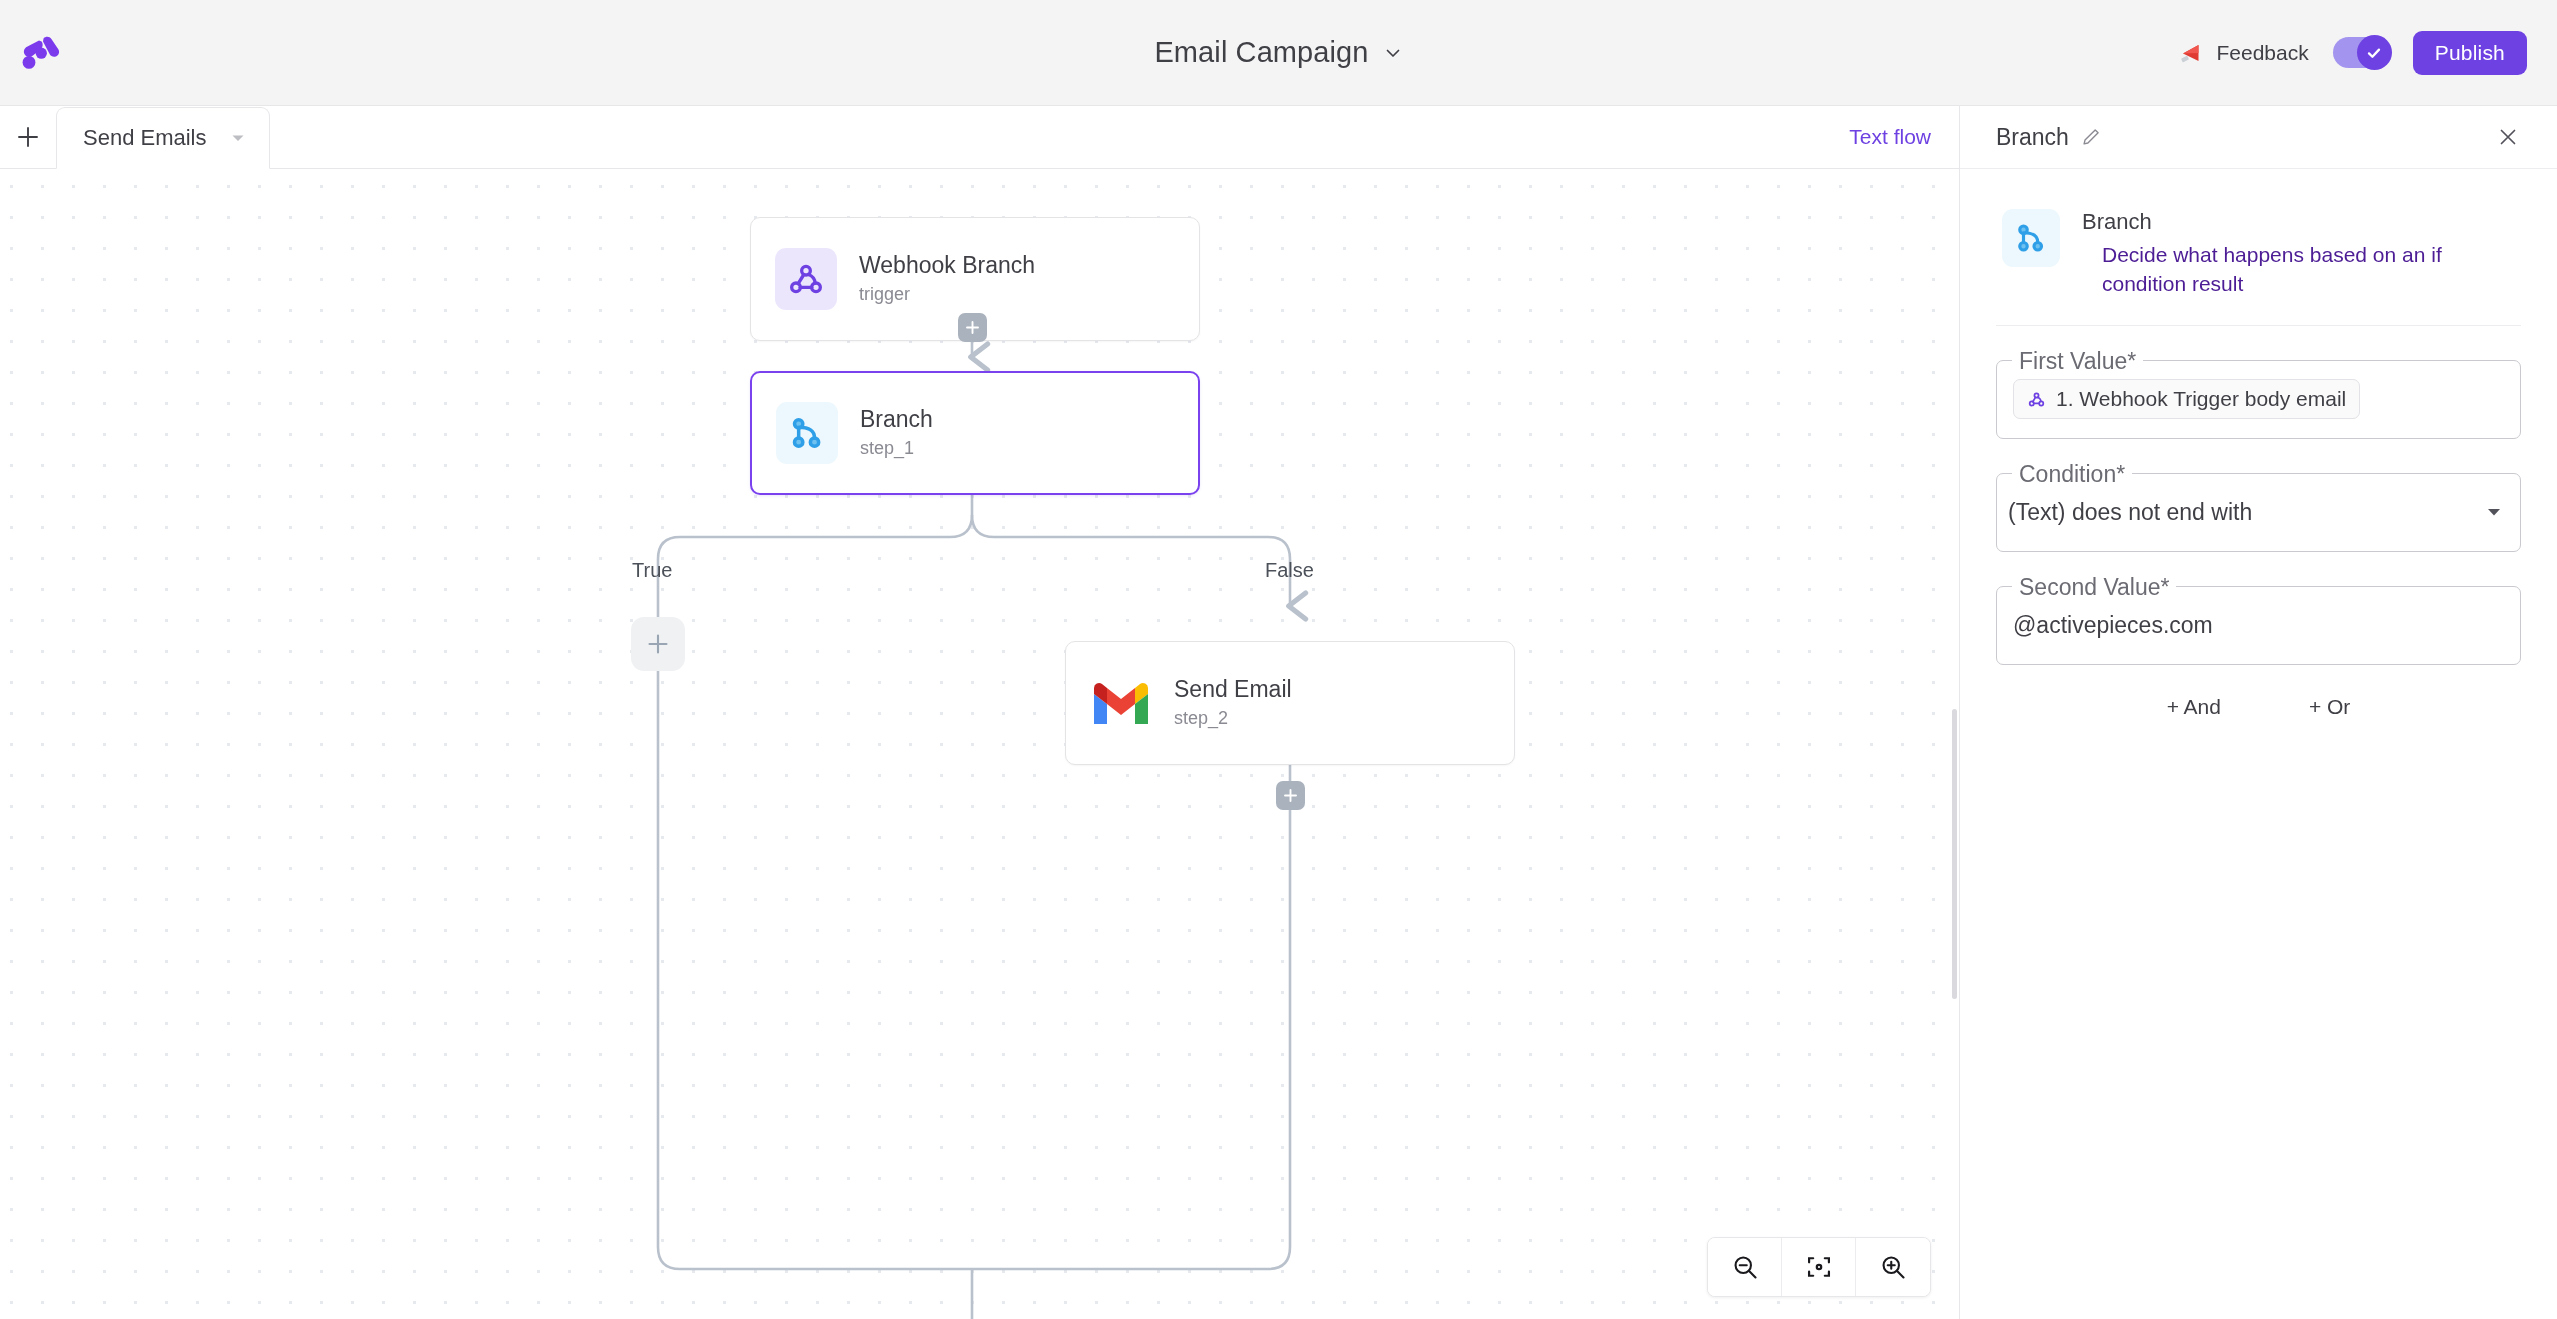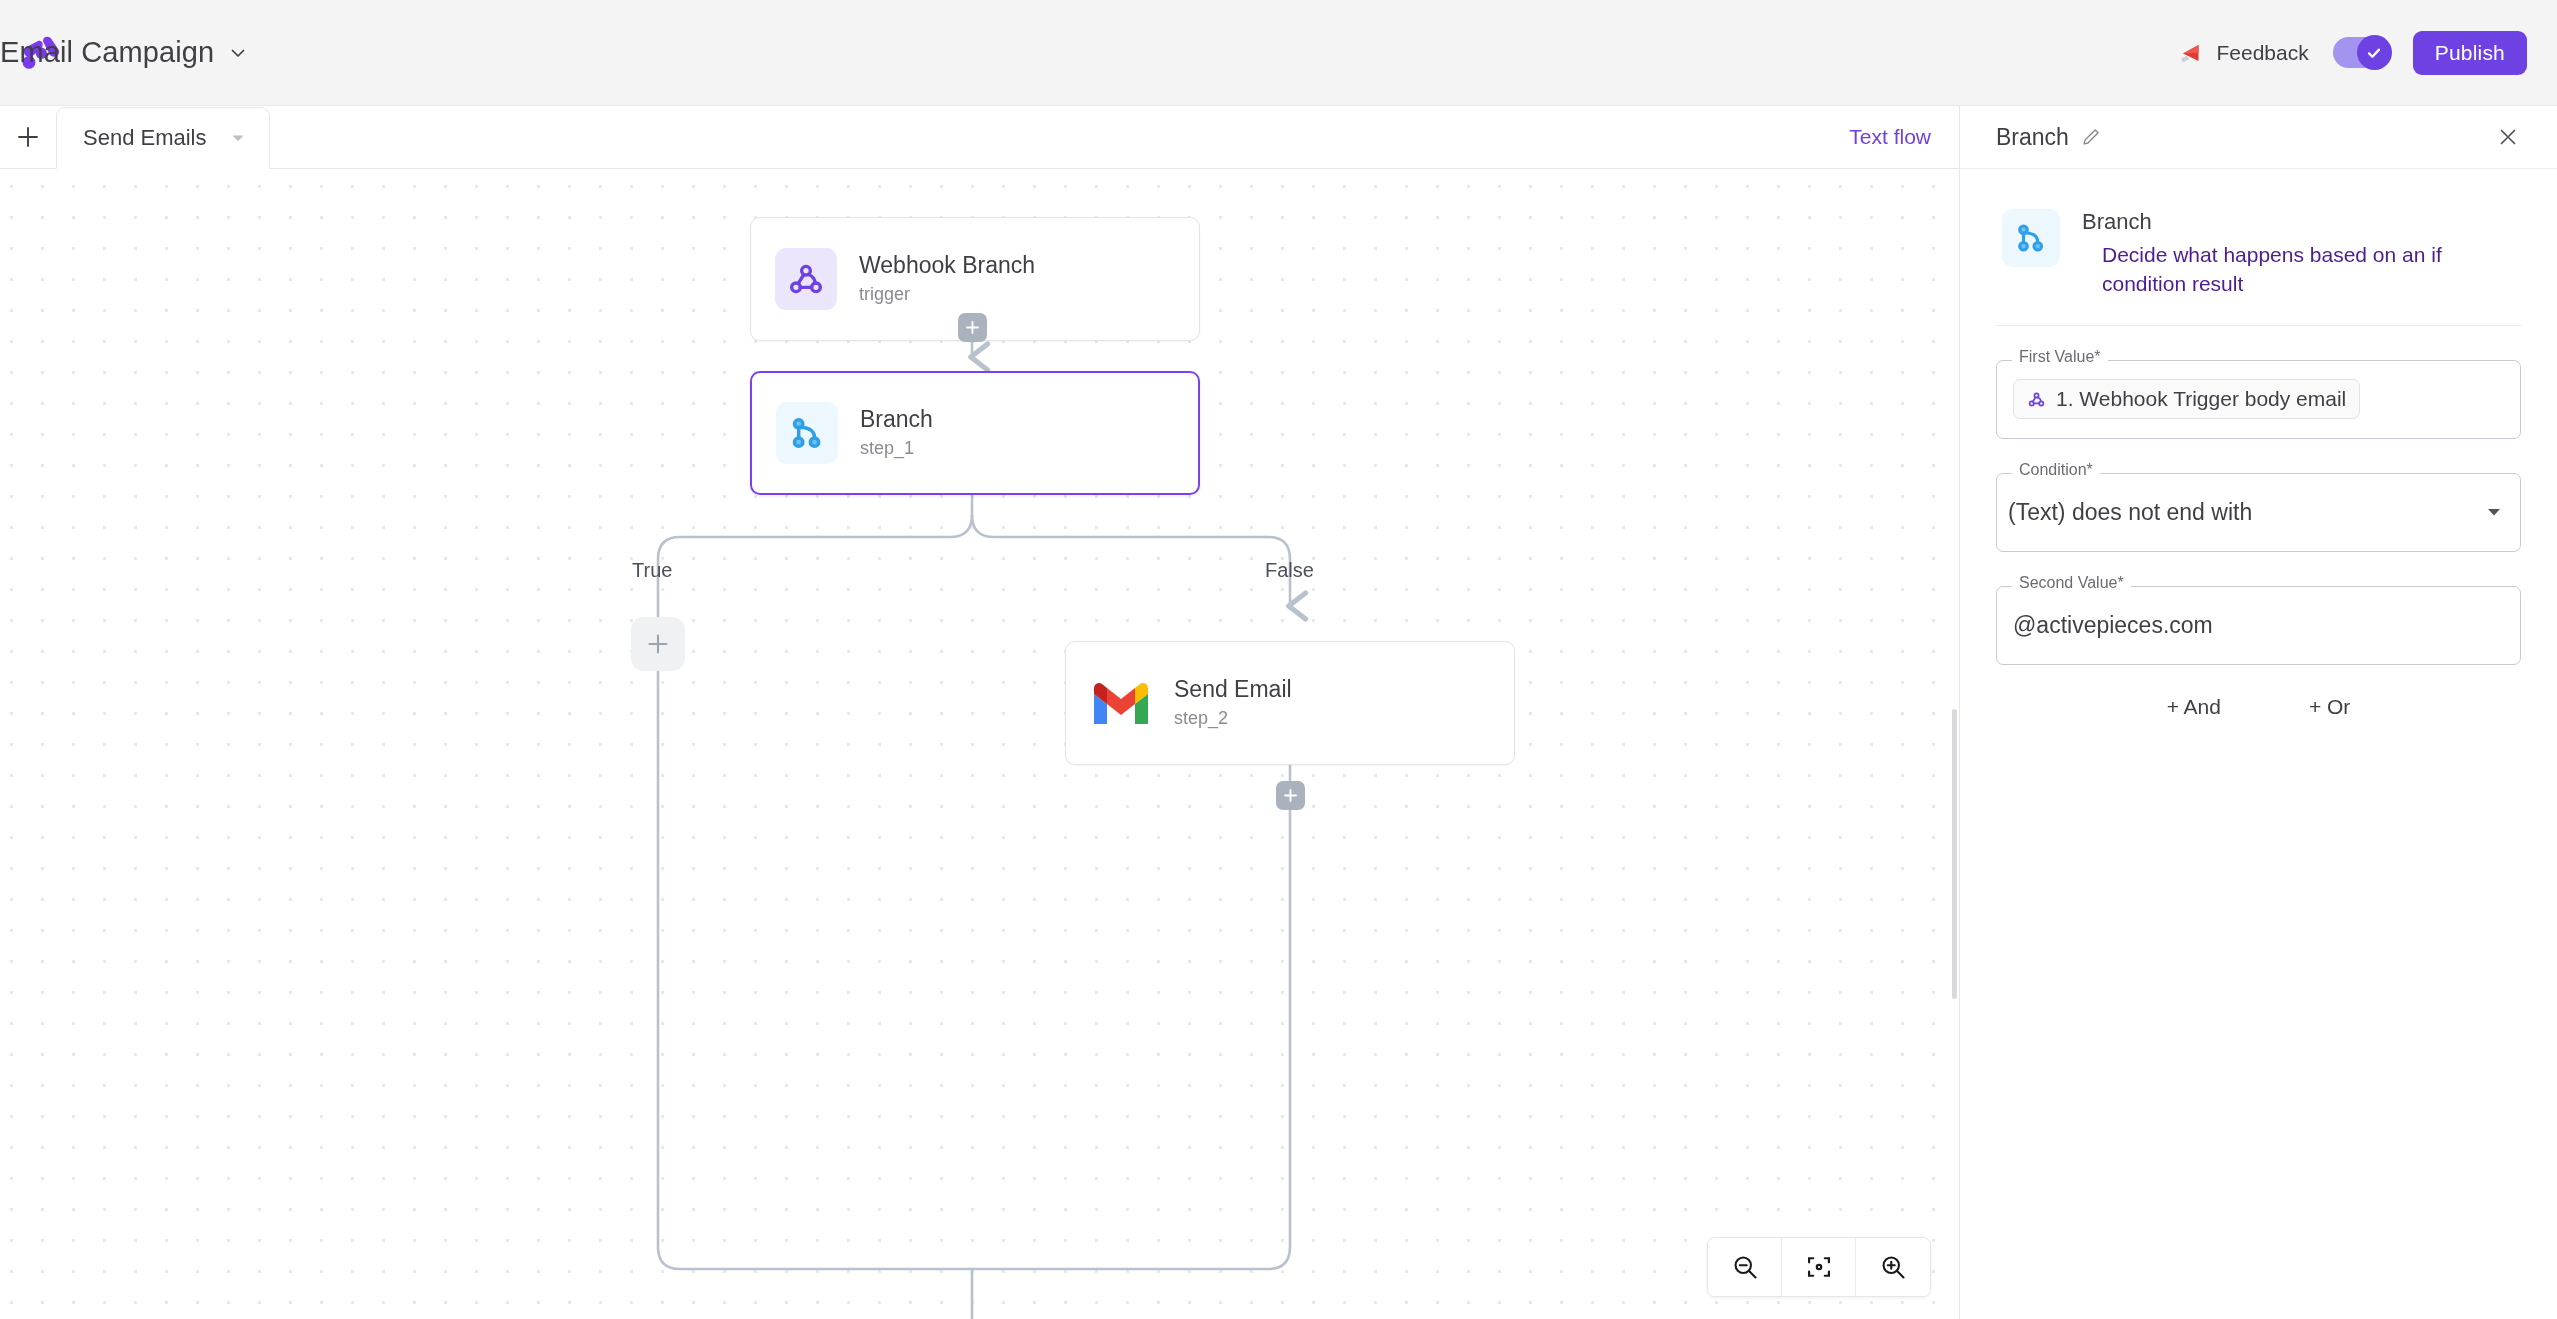--- a/index.html
+++ b/index.html
@@ -21,21 +21,21 @@
     border-bottom: 1px solid #e7e7ea;
     display: flex; align-items: center;
     position: relative;
     z-index: 40;
   }
   .logo-wrap { width: 86px; display: flex; align-items: center; justify-content: center; }
   .logo-mark { width: 44px; height: 44px; display: block; }
 
   .title-center {
     position: absolute; left: 0; right: 0; top: 0; bottom: 0;
-    display: flex; align-items: center; justify-content: flex-start;
+    display: flex; align-items: center; justify-content: center;
     gap: 14px; pointer-events: none;
   }
   .flow-title {
     font-size: 29px; color: #3f3f46; letter-spacing: .1px;
     pointer-events: auto; cursor: pointer;
   }
   .title-chev { pointer-events: auto; cursor: pointer; display: flex; align-items: center; }
 
   .topbar-right {
     position: absolute; right: 30px; top: 0; bottom: 0;
@@ -212,21 +212,21 @@
     border: 1px solid #c9c9cf; border-radius: 7px;
     margin-top: 34px;
     padding: 0 16px;
     height: 79px;
     display: flex; align-items: center;
     background: #fff;
   }
   .field-label {
     position: absolute; top: -13px; left: 15px;
     background: #fff; padding: 0 7px;
-    font-size: 16px; color: #6b6b73;
+    font-size: 23px; color: #6b6b73;
     white-space: nowrap;
   }
   .field-value { font-size: 23px; color: #3f3f46; }
   .chip {
     display: inline-flex; align-items: center; gap: 10px;
     border: 1px solid #e2e2e7; border-radius: 7px;
     background: #fafafa;
     padding: 7px 13px;
     font-size: 21px; color: #3f3f46;
     cursor: pointer;

